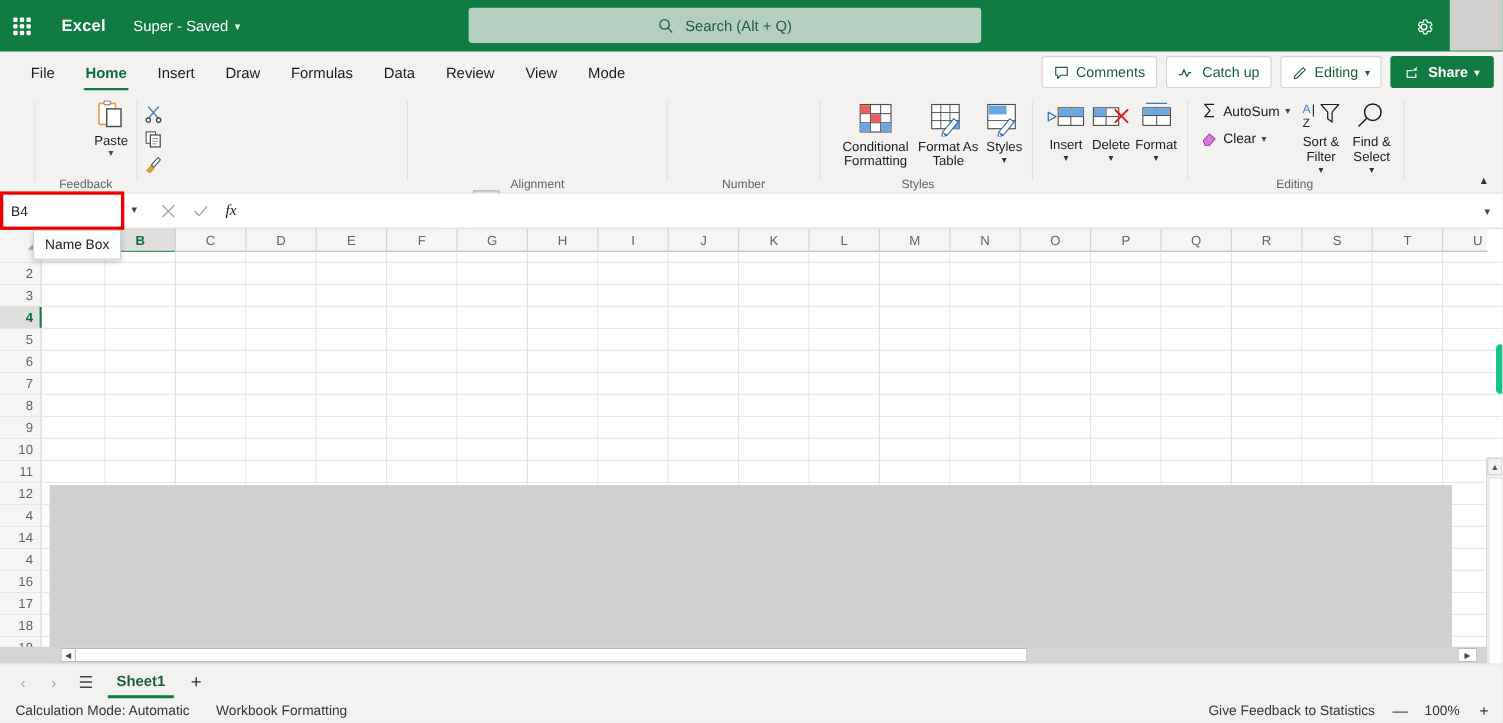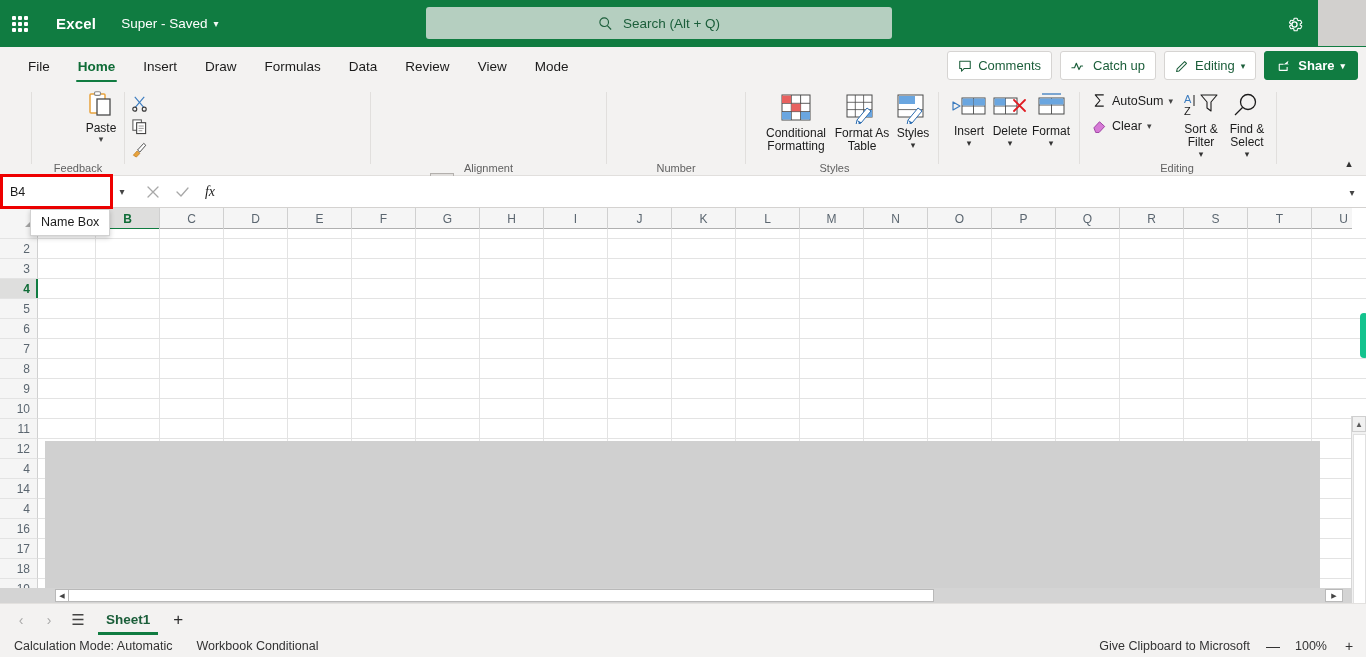--- a/index.html
+++ b/index.html
@@ -1315,32 +1315,32 @@
     <div class="sb-menu">
       <span>☰</span>
     </div>
     <div class="sheet-tab">Sheet1</div>
     <div class="sb-add">+</div>
   </div>
 
   <div class="statusbar">
     <div class="st-left">
       <span class="st-item">Calculation Mode: Automatic</span>
-      <span class="st-item">Workbook Conditional</span>
+      <span class="st-item">Workbook Formatting</span>
     </div>
     <div class="st-right">
       <div class="addins">
         <svg width="15" height="14" viewBox="0 0 16 15">
           <circle cx="5" cy="5.5" r="3.6" fill="none" stroke="#3a7bbf" stroke-width="1.1"></circle>
           <path d="M8 9.5h5.5v4H8z" fill="none" stroke="#3a7bbf" stroke-width="1.1"></path>
         </svg>
         <span>Loading Add-ins</span>
         <span class="chev">▾</span>
       </div>
-      <span class="st-item">Give Clipboard to Microsoft</span>
+      <span class="st-item">Give Feedback to Statistics</span>
       <div class="zoom-ctl">
         <span class="zbtn">—</span>
         <span class="zoom-val">100%</span>
         <span class="zbtn">+</span>
       </div>
     </div>
   </div>
 
 </div>
 

